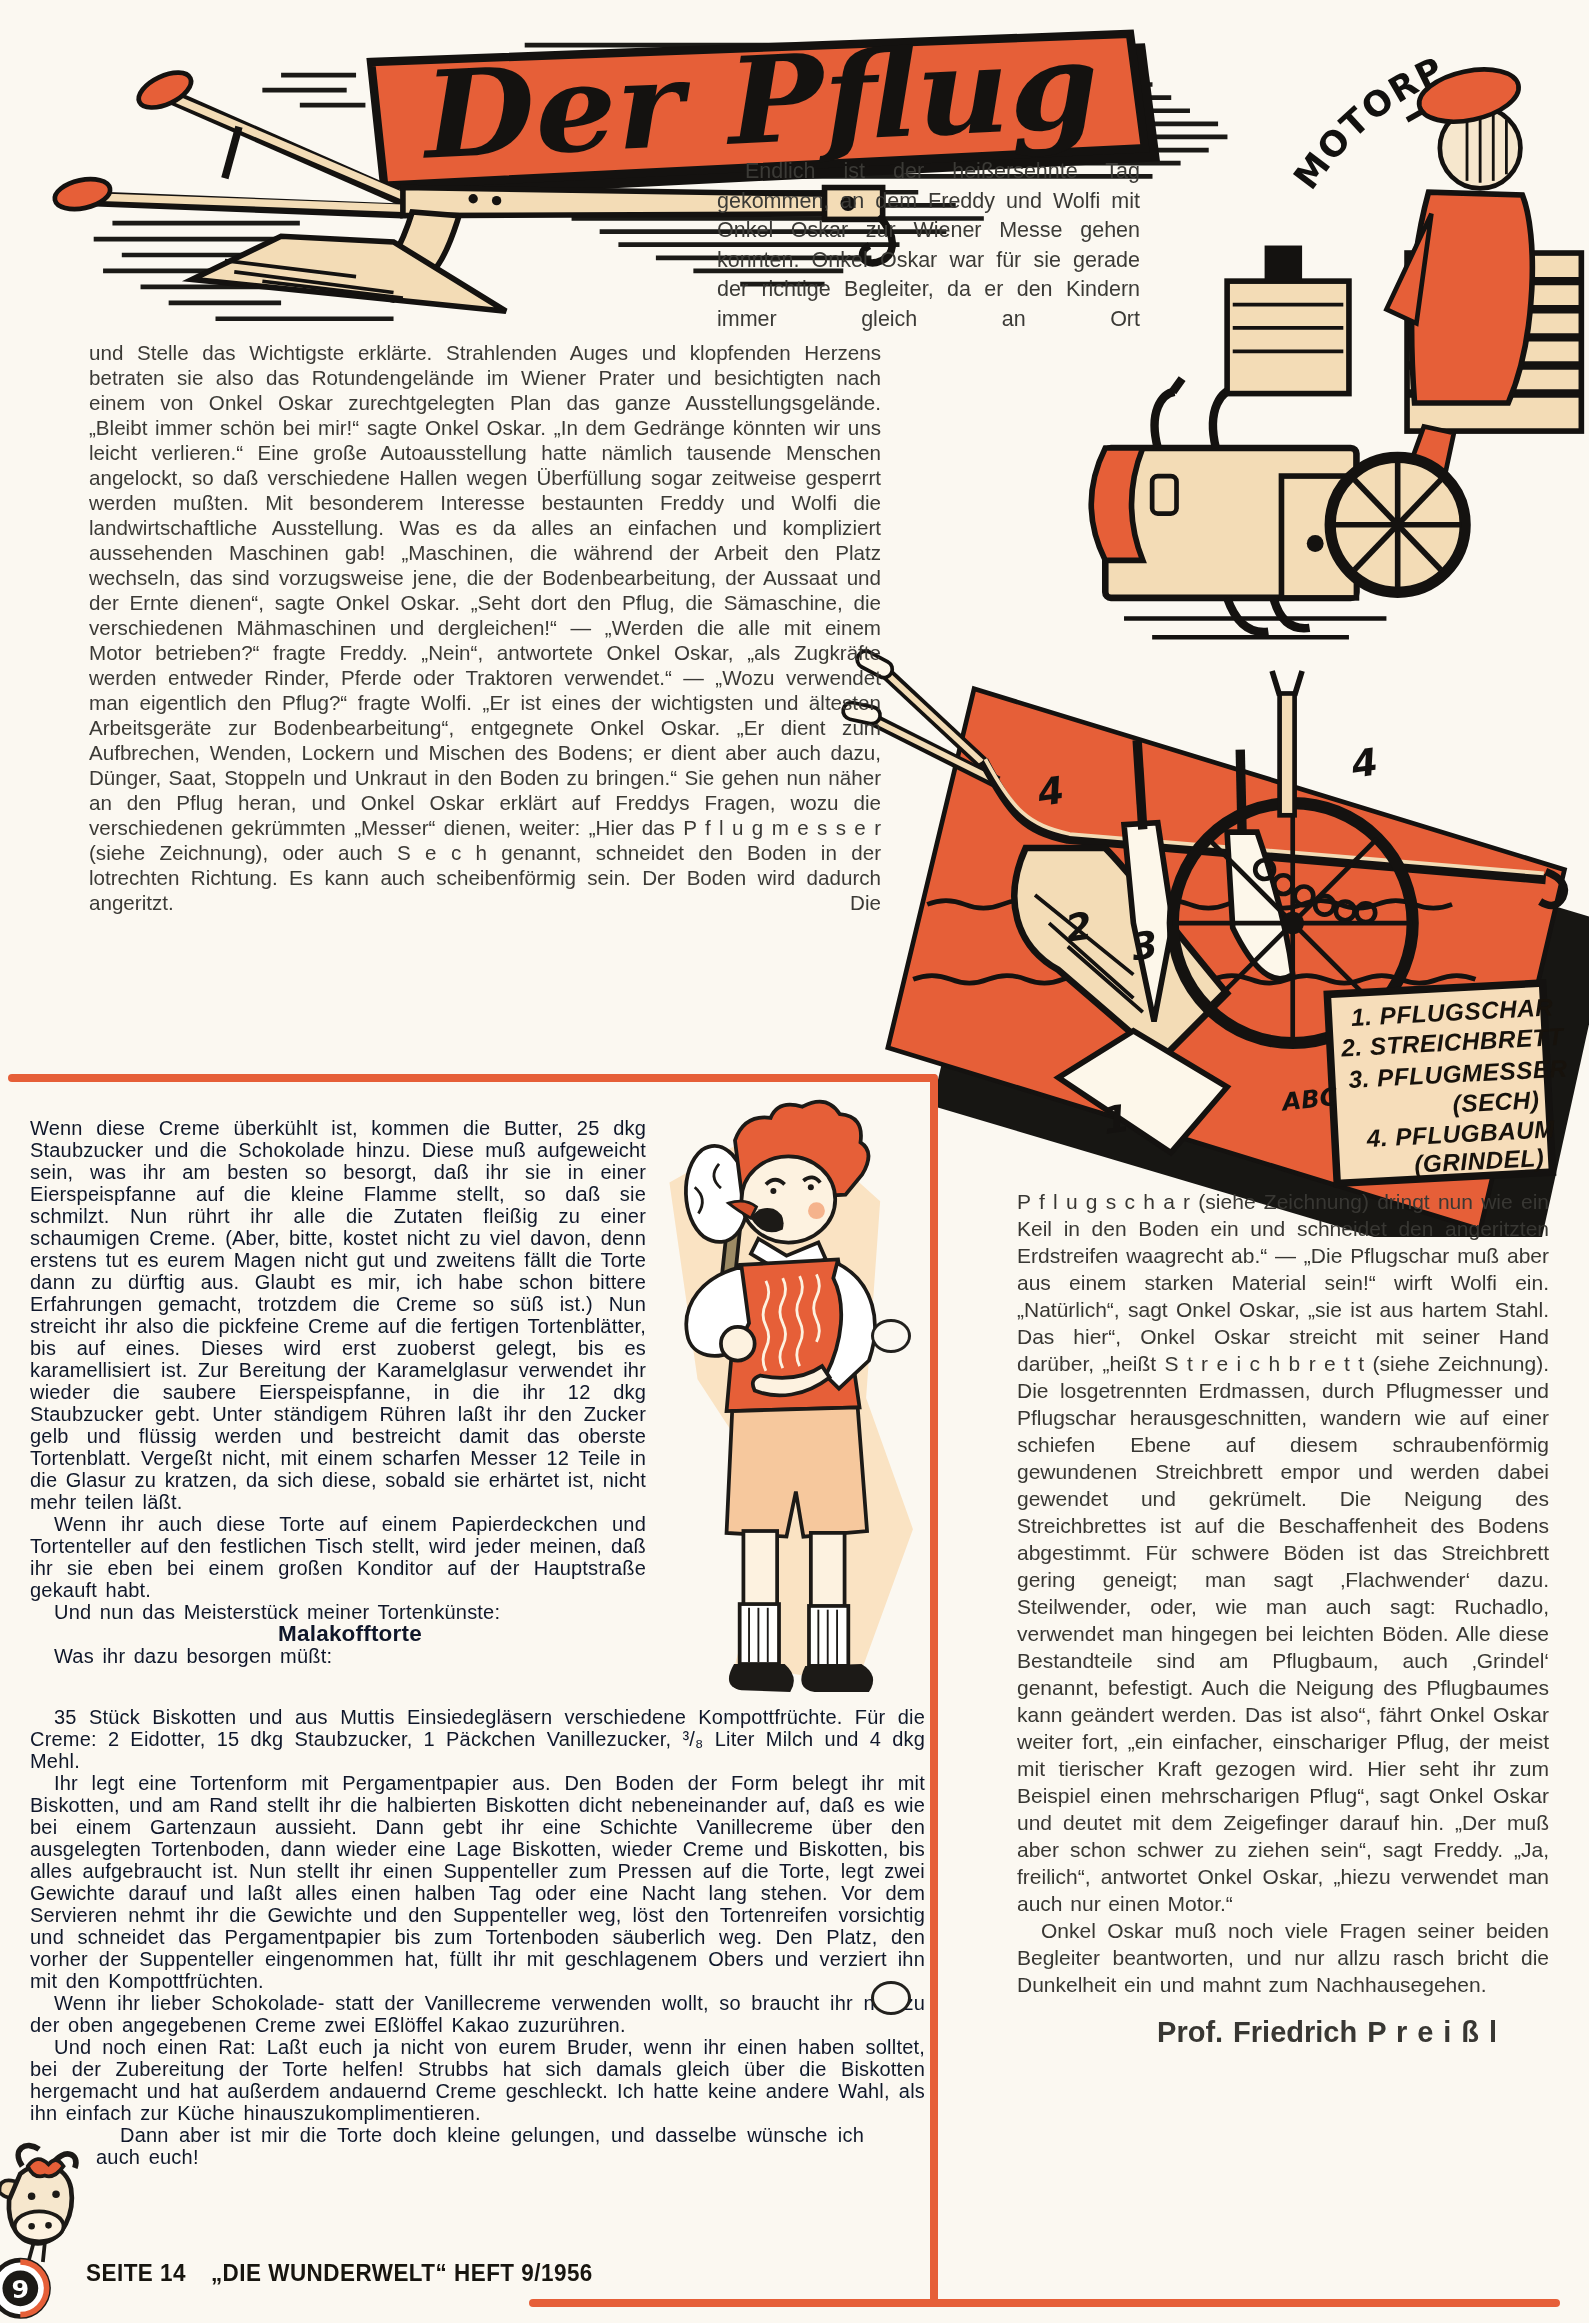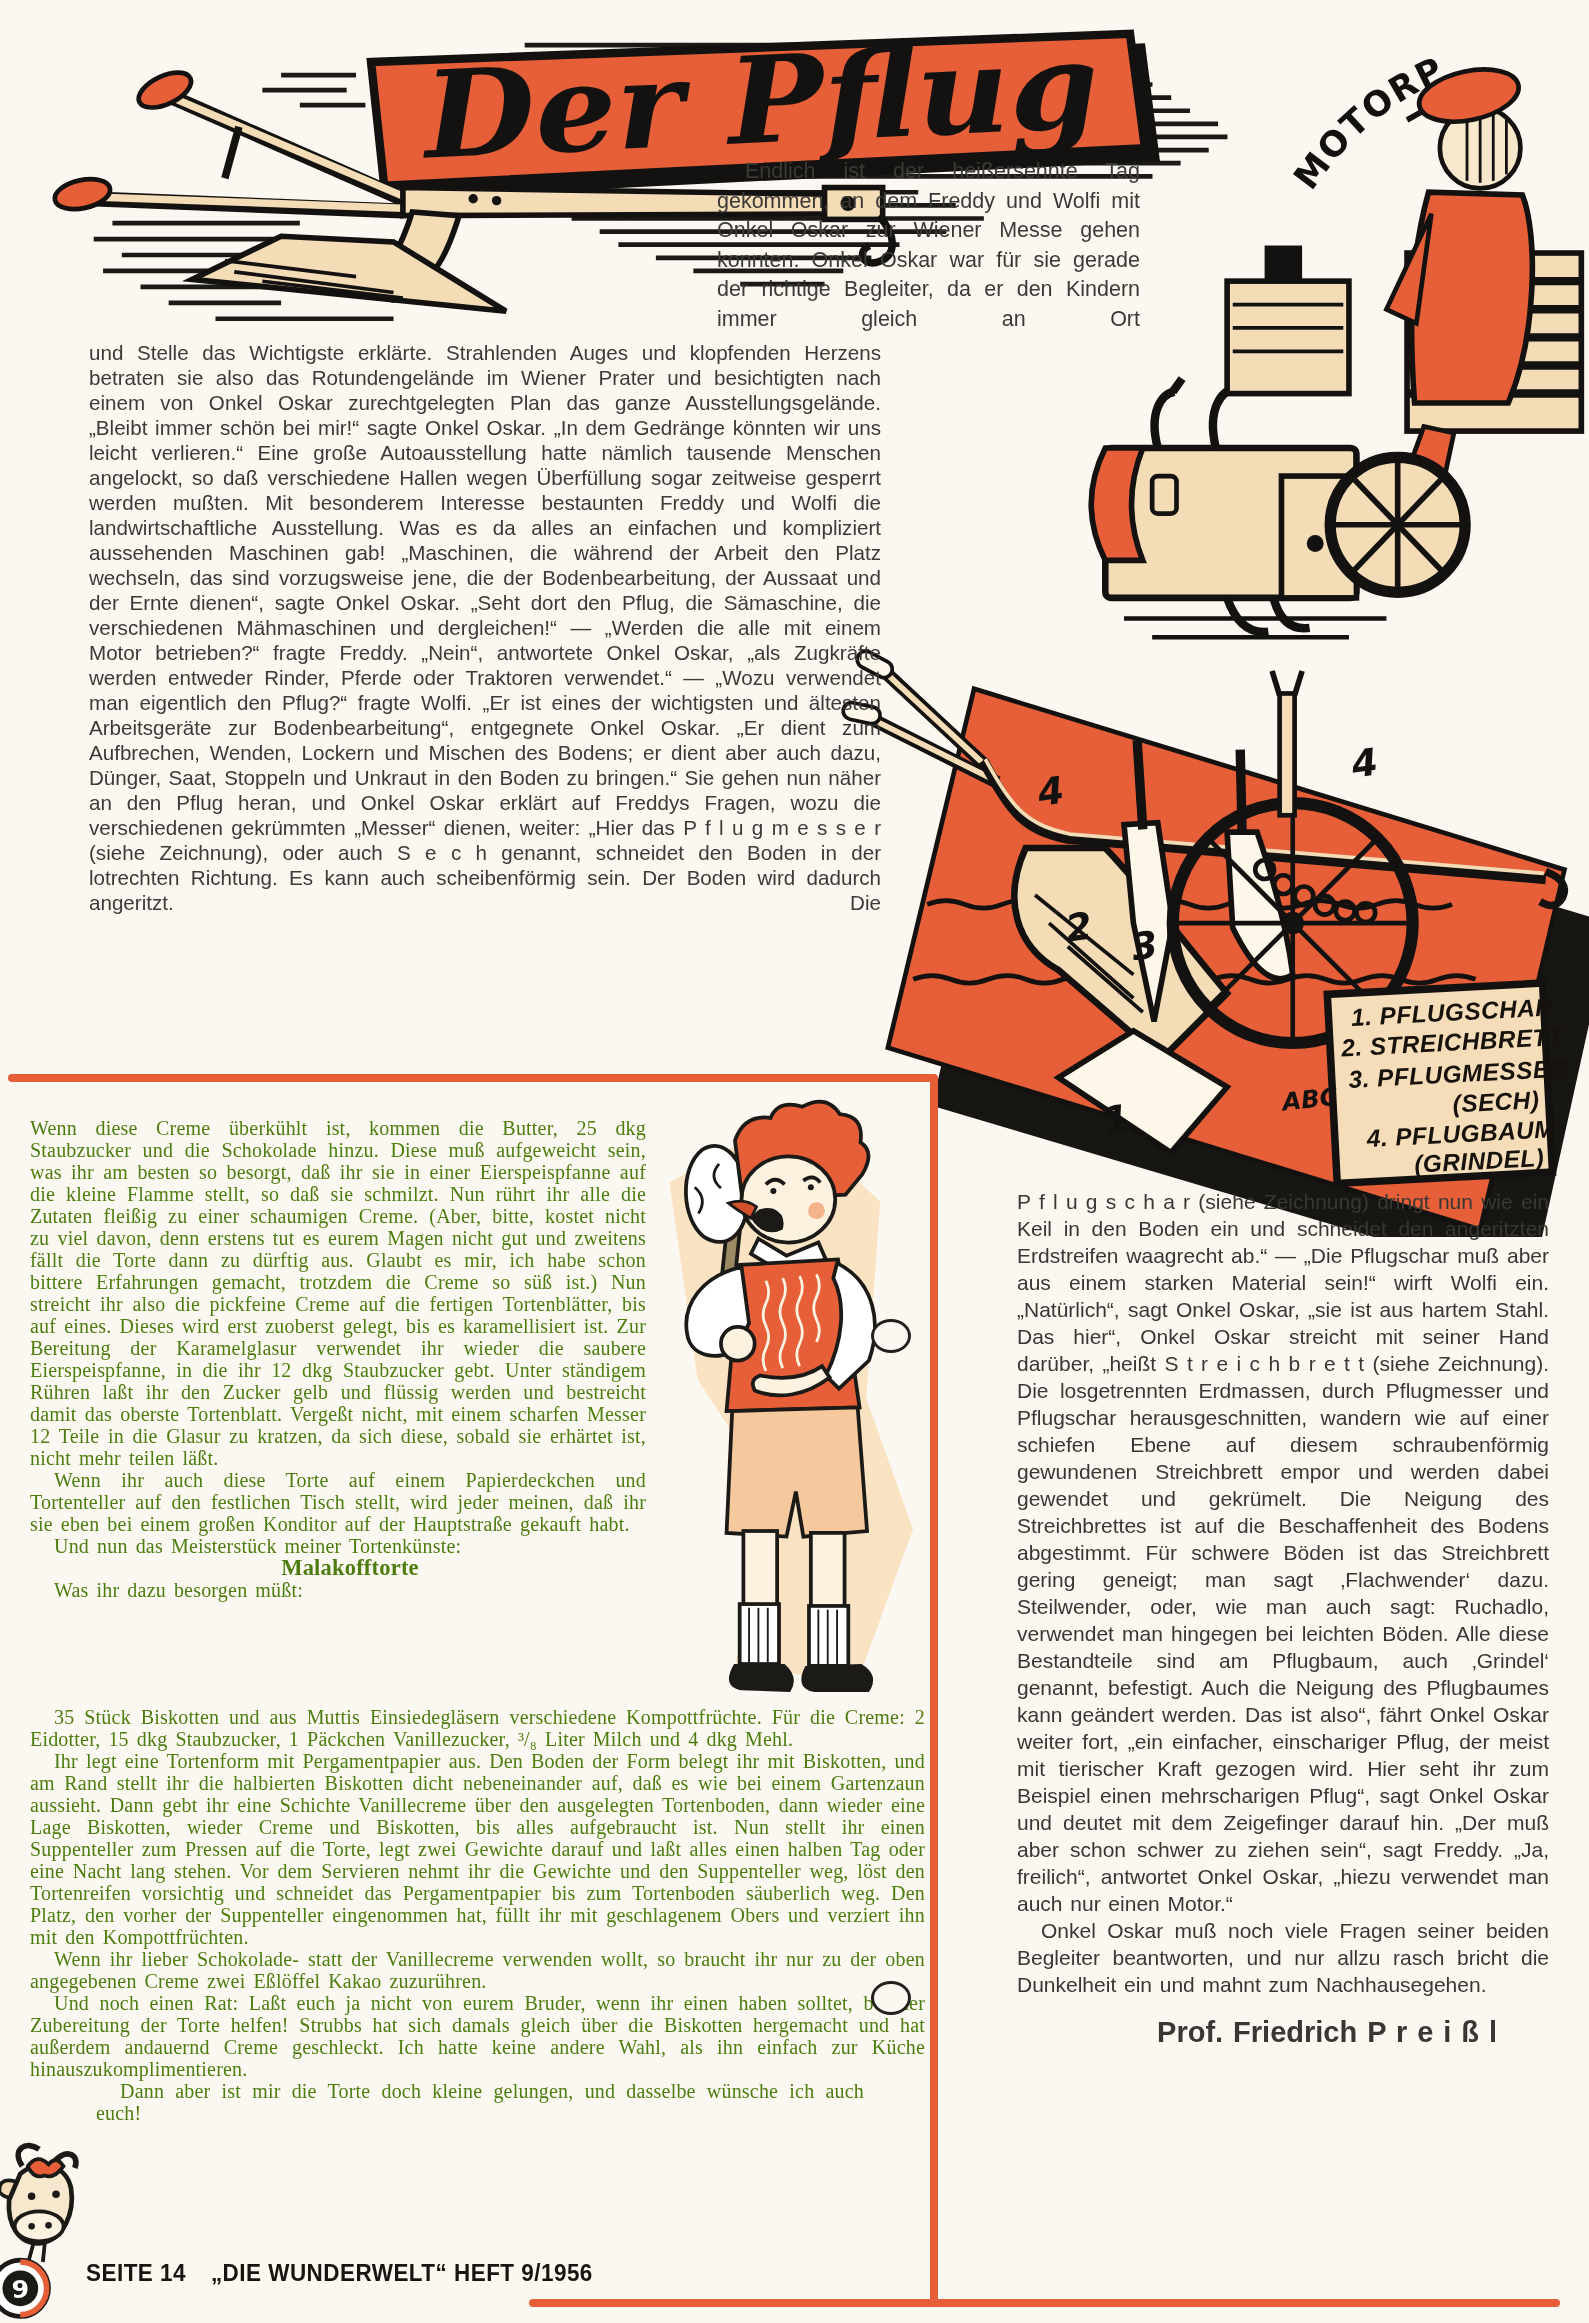--- a/index.html
+++ b/index.html
@@ -11,21 +11,21 @@
          text-align:justify;text-align-last:justify;text-indent:28px;color:#3b3a36;z-index:5;}
   .main-col{position:absolute;left:89px;top:340px;width:792px;font-size:20.6px;line-height:25px;
          text-align:justify;text-align-last:justify;color:#3b3a36;z-index:5;word-spacing:1.4px;}
   .right-col{position:absolute;left:1017px;top:1188px;width:532px;font-size:21px;line-height:27px;
          text-align:justify;color:#383733;z-index:5;word-spacing:1.9px;font-weight:500;}
   .right-col p{margin:0;}
   .right-col .rp2{text-indent:24px;}
   .byline{margin-top:20.6px;text-align:right;padding-right:52px;font-weight:bold;font-size:29px;}
   
   .recipe{position:absolute;left:30px;top:1117px;width:901px;z-index:5;
-          font-family:Liberation Serif, serif;font-size:20px;line-height:22px;color:#4d7c0f;
+          font-family:Liberation Sans, sans-serif;font-size:20px;line-height:22px;color:#0f172a;
           text-align:justify;letter-spacing:0.2px;word-spacing:2.8px;}
   .recipe p{margin:0;text-indent:24px;}
   .recipe p.no-indent{text-indent:0;}
   .recipe-top{display:flex;min-height:583px;}
   .recipe-narrow{width:616px;}
   .recipe-heading{text-align:center;font-weight:bold;font-size:22.5px;margin:7.5px 0 3.7px 0;text-indent:0;}
   .recipe-wide{width:895px;margin-top:5.6px;}
   .recipe-wide .p9{margin-left:66px;width:768px;}
   
   .rule{position:absolute;background:#e65f38;z-index:4;border-radius:4.7px;}

